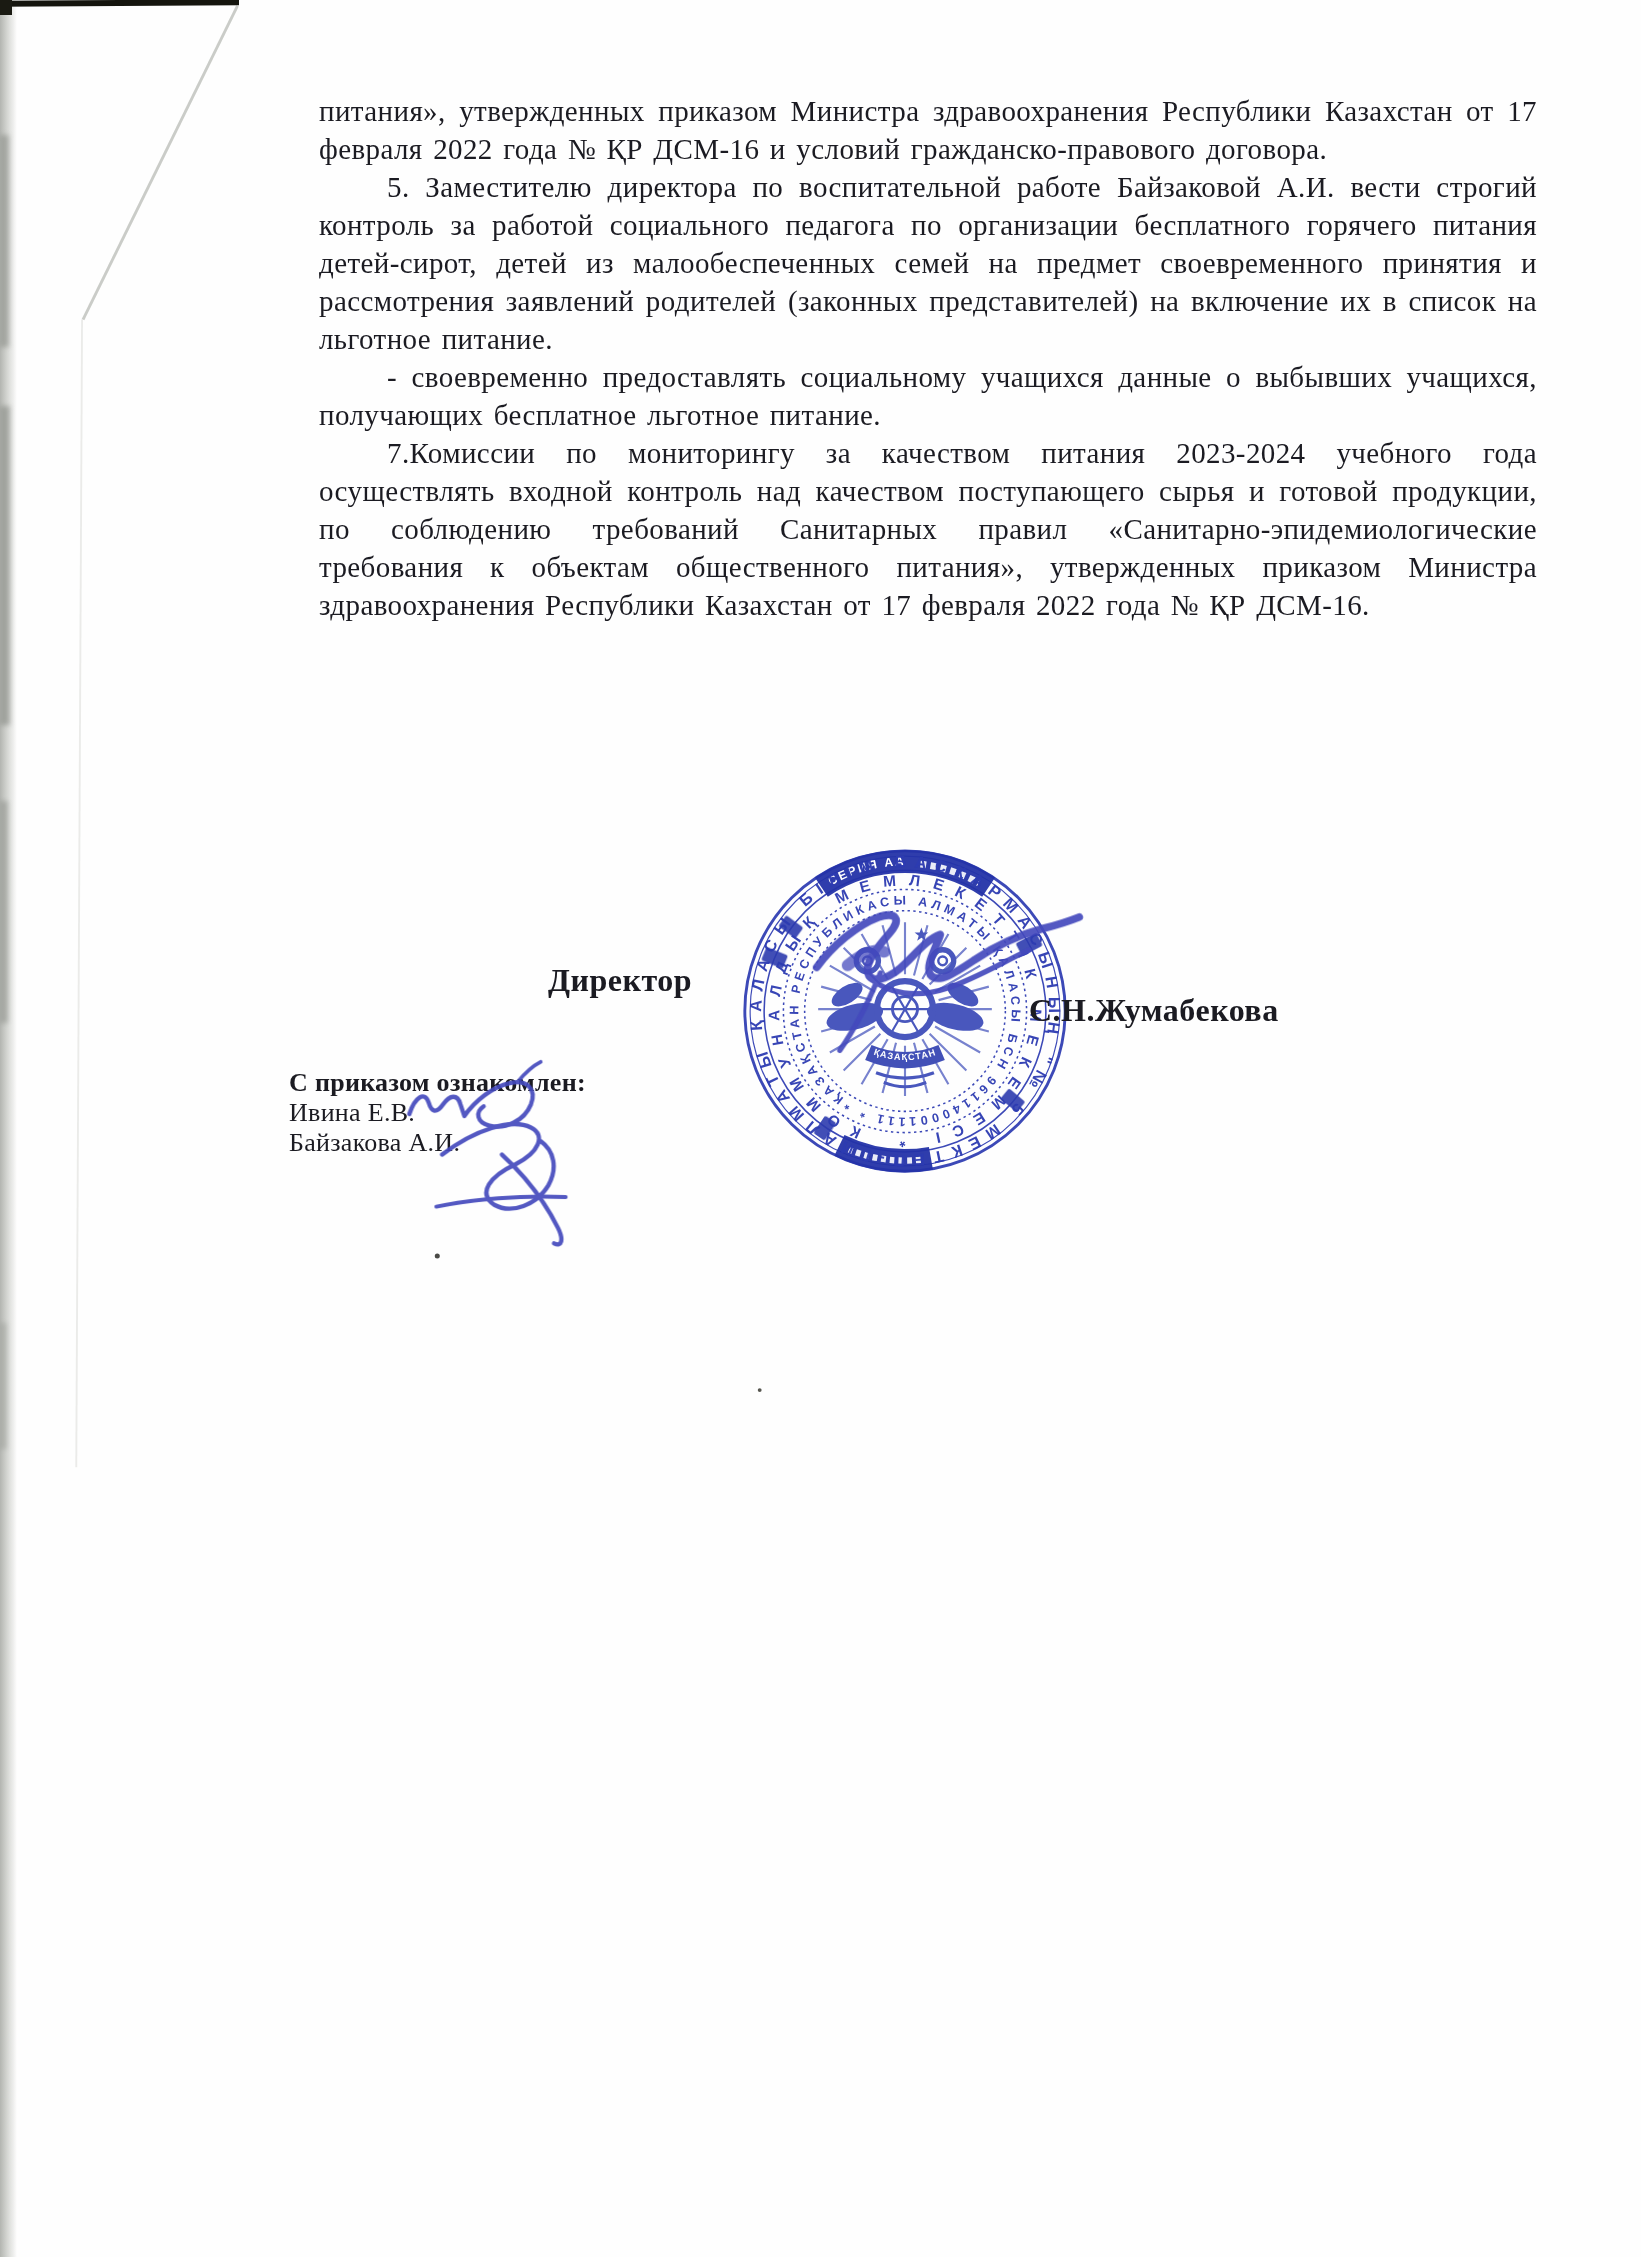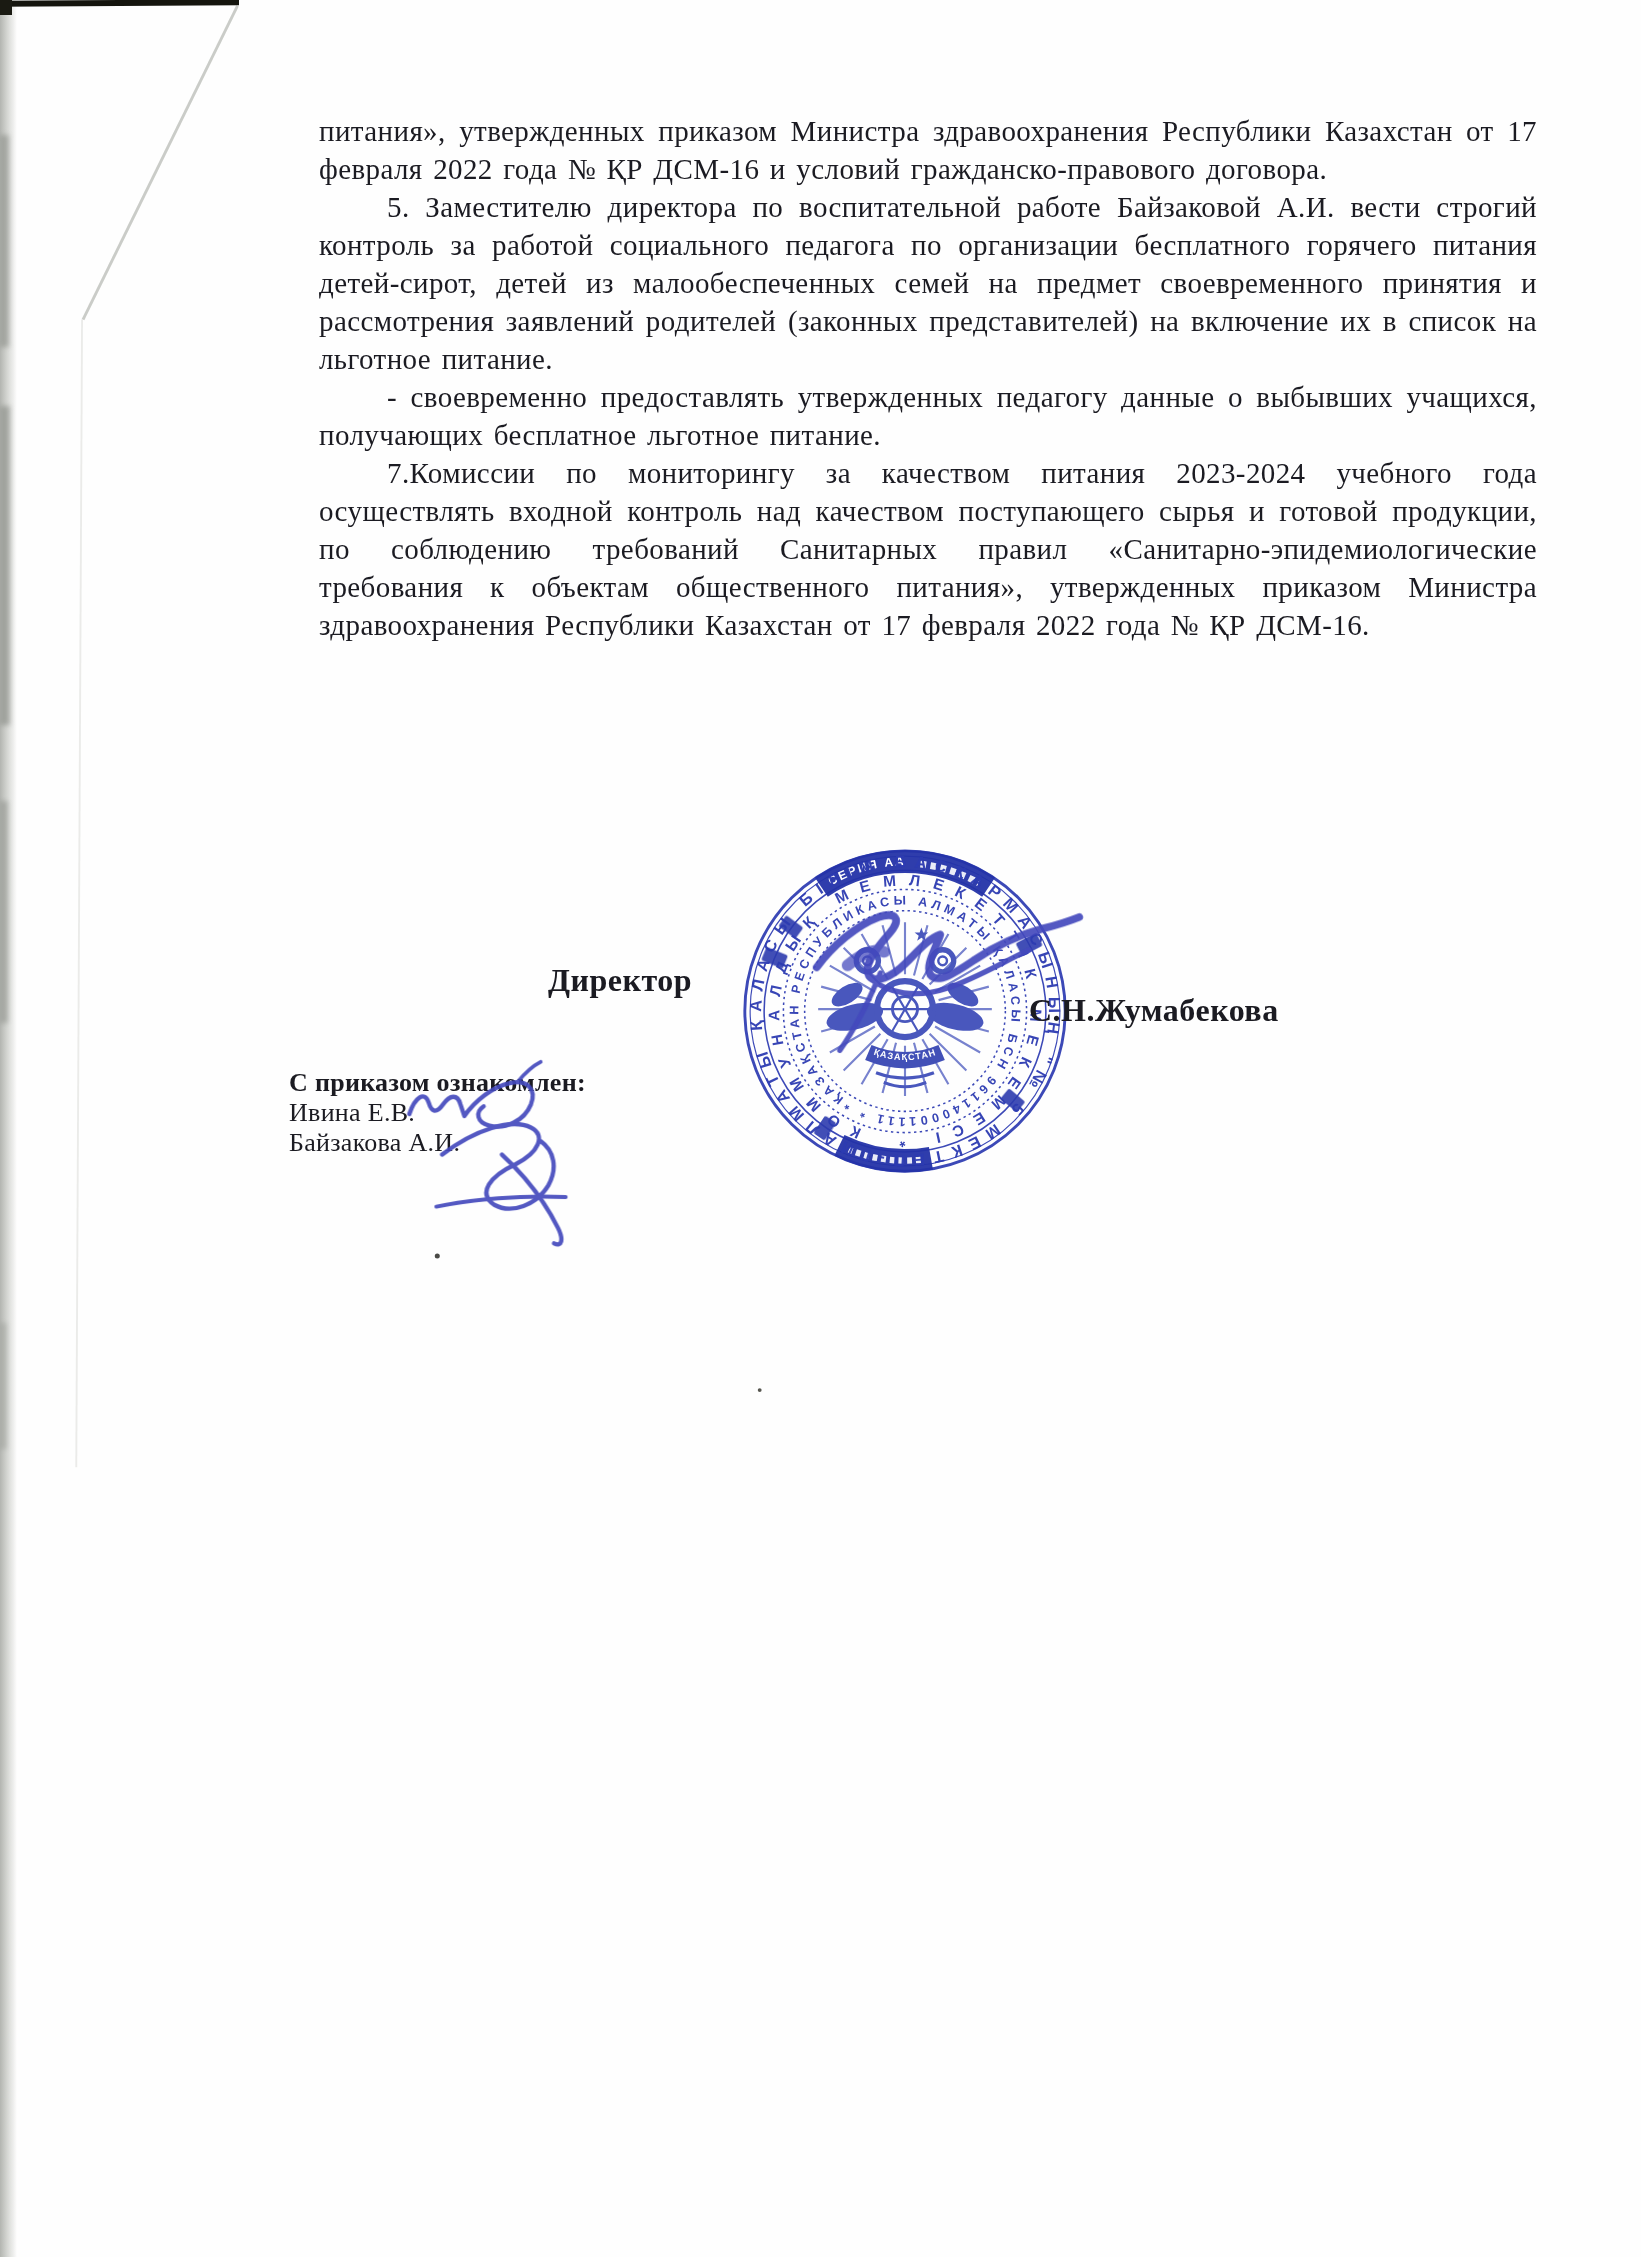--- a/index.html
+++ b/index.html
@@ -21,21 +21,21 @@
   .patch2{top:406px;height:319px;width:9.7px;opacity:.55;}
   .patch3{top:801px;height:222px;width:7.7px;opacity:.45;}
   .patch4{top:1323px;height:126px;width:6.8px;opacity:.3;}
   .corner-bar{
     position:absolute;left:0;top:0;width:239px;height:5.8px;
     background:#15150e;z-index:7;transform:skewY(-.3deg);
   }
   .corner-bar2{position:absolute;left:0;top:0;width:11.6px;height:15.4px;background:#1a1a12;z-index:7;}
   
   .doc-text{
-    position:absolute;left:319px;top:112px;width:1218px;z-index:2;
+    position:absolute;left:319px;top:92px;width:1218px;z-index:2;
     font-size:29px;line-height:38px;color:#1b1b22;
     text-align:justify;letter-spacing:0.4px;word-spacing:2.9px;
   }
   .doc-text p{margin:0;text-indent:68px;}
   .doc-text p.no-indent{text-indent:0;}
   .doc-text p.em{font-style:italic;}
   .signoff-role{
     position:absolute;left:548px;top:962px;z-index:2;
     font-weight:bold;font-size:32px;color:#1b1b22;letter-spacing:0.5px;
   }
@@ -60,21 +60,21 @@
   <svg class="svg-layer" width="1641" height="2257" viewBox="0 0 1700 2338">
     <line x1="246" y1="6" x2="86" y2="331" stroke="#c2c4bf" stroke-width="3" opacity="0.85"></line>
     <line x1="85" y1="331" x2="79" y2="1520" stroke="#cfd1cc" stroke-width="2" opacity="0.4"></line>
     <circle cx="453" cy="1301" r="2.6" fill="#4a4a46"></circle>
     <circle cx="787" cy="1440" r="2" fill="#56564f"></circle>
   </svg>
 
   <div class="doc-text">
     <p class="no-indent">питания», утвержденных приказом Министра здравоохранения Республики Казахстан от 17 февраля 2022  года № ҚР ДСМ-16 и условий гражданско-правового договора.</p>
     <p>5. Заместителю директора по воспитательной работе Байзаковой А.И. вести строгий контроль за работой социального педагога по организации бесплатного горячего питания детей-сирот, детей из малообеспеченных семей на предмет своевременного принятия и рассмотрения заявлений родителей (законных представителей) на включение их в список на льготное питание.</p>
-    <p>- своевременно предоставлять утвержденных педагогу данные о выбывших учащихся, получающих бесплатное льготное питание.</p>
+    <p>- своевременно предоставлять социальному учащихся данные о выбывших учащихся, получающих бесплатное льготное питание.</p>
     <p>7.Комиссии по мониторингу за качеством питания 2023-2024 учебного года осуществлять входной контроль над качеством поступающего сырья и готовой продукции, по соблюдению требований Санитарных правил «Санитарно-эпидемиологические требования к объектам общественного питания», утвержденных приказом Министра здравоохранения Республики Казахстан от 17 февраля 2022  года № ҚР ДСМ-16.</p>
   </div>
 
   <span class="signoff-role">Директор</span>
   <span class="signoff-name">С.Н.Жумабекова</span>
 
   <div class="ack">
     <div class="ack-heading">С приказом ознакомлен:</div>
     <div>Ивина Е.В.</div>
     <div>Байзакова А.И.</div>

